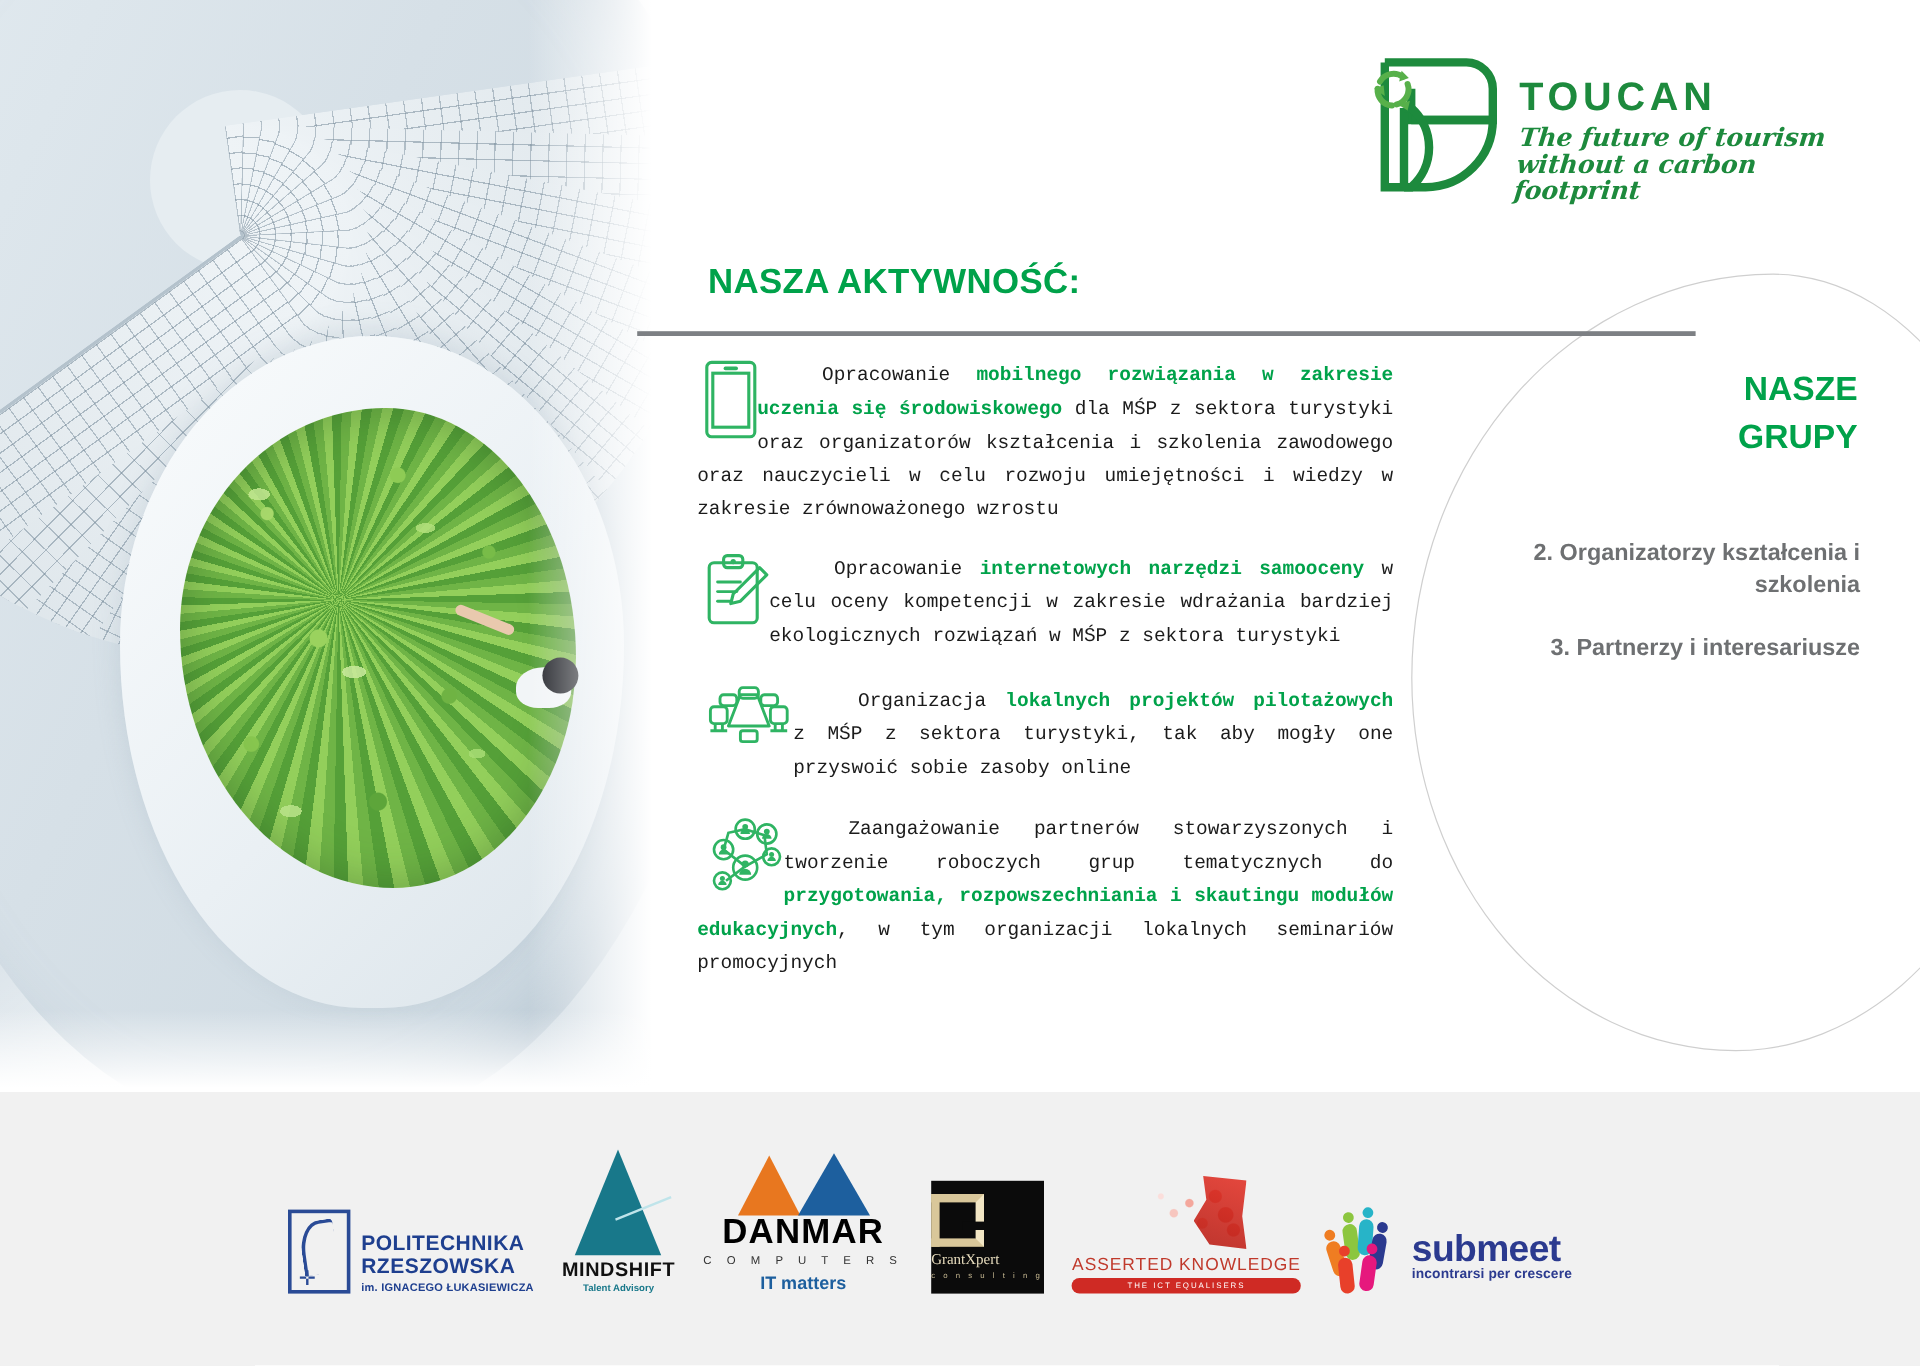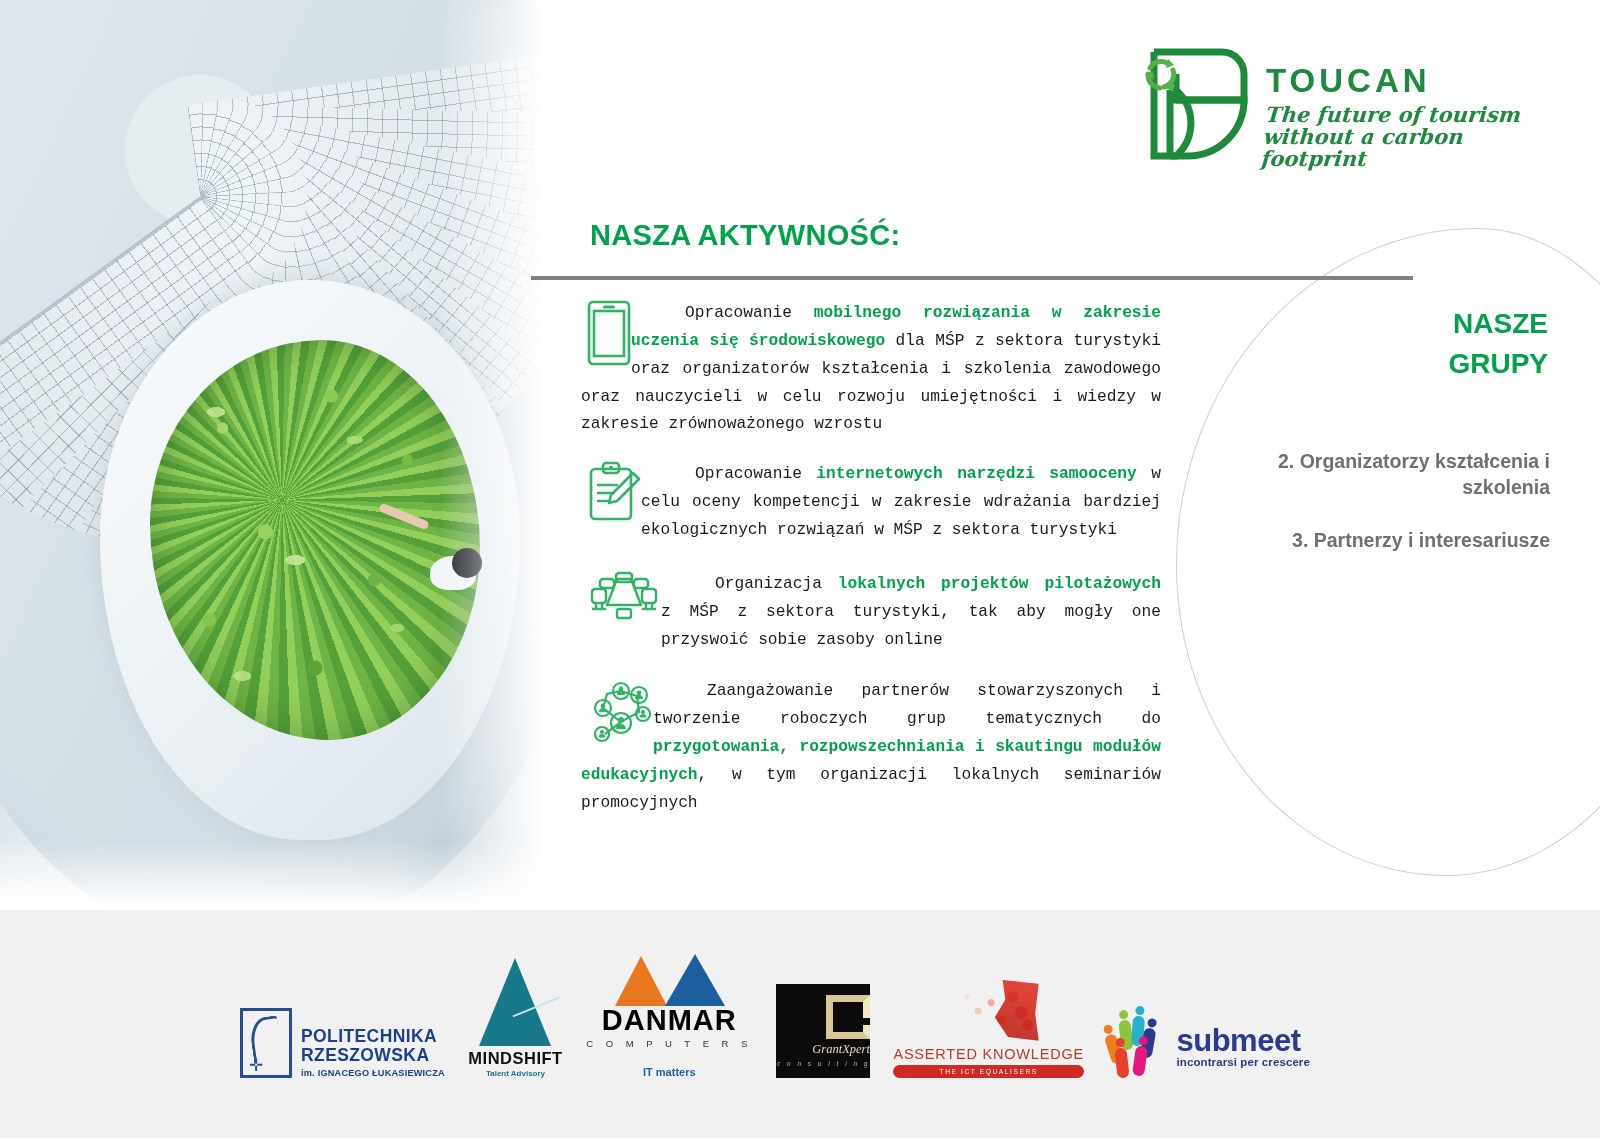--- a/index.html
+++ b/index.html
@@ -318,30 +318,29 @@
   }
   .dn-p2 {
     position: absolute; right: 4px; bottom: 0;
     width: 0; height: 0;
     border-left: 30px solid transparent;
     border-right: 30px solid transparent;
     border-bottom: 52px solid #1d5f9e;
   }
   .dn-name { font-size: 29px; font-weight: 800; color: #000000; letter-spacing: 1px; line-height: 1; }
   .dn-sub { font-size: 9.5px; letter-spacing: 5px; color: #333; margin-top: 3px; }
-  .dn-it { font-size: 11px; font-weight: 700; color: #1d5f9e; margin-top: 17px; }
+  .dn-it { font-size: 15px; font-weight: 700; color: #1d5f9e; margin-top: 5px; }
 
   
   .gx-box {
     width: 94px; height: 94px;
     background: #0b0b0b;
     display: flex; flex-direction: column;
-    align-items: flex-end; justify-content: center;
+    align-items: flex-start; justify-content: center;
     gap: 3px;
-    font-style: italic;
   }
   .gx-g {
     width: 44px; height: 44px;
     border: 7px solid #d9c79a;
     border-right-color: #f2e6c4;
     position: relative;
   }
   .gx-g::after {
     content: "";
     position: absolute; right: -7px; top: 16px;

